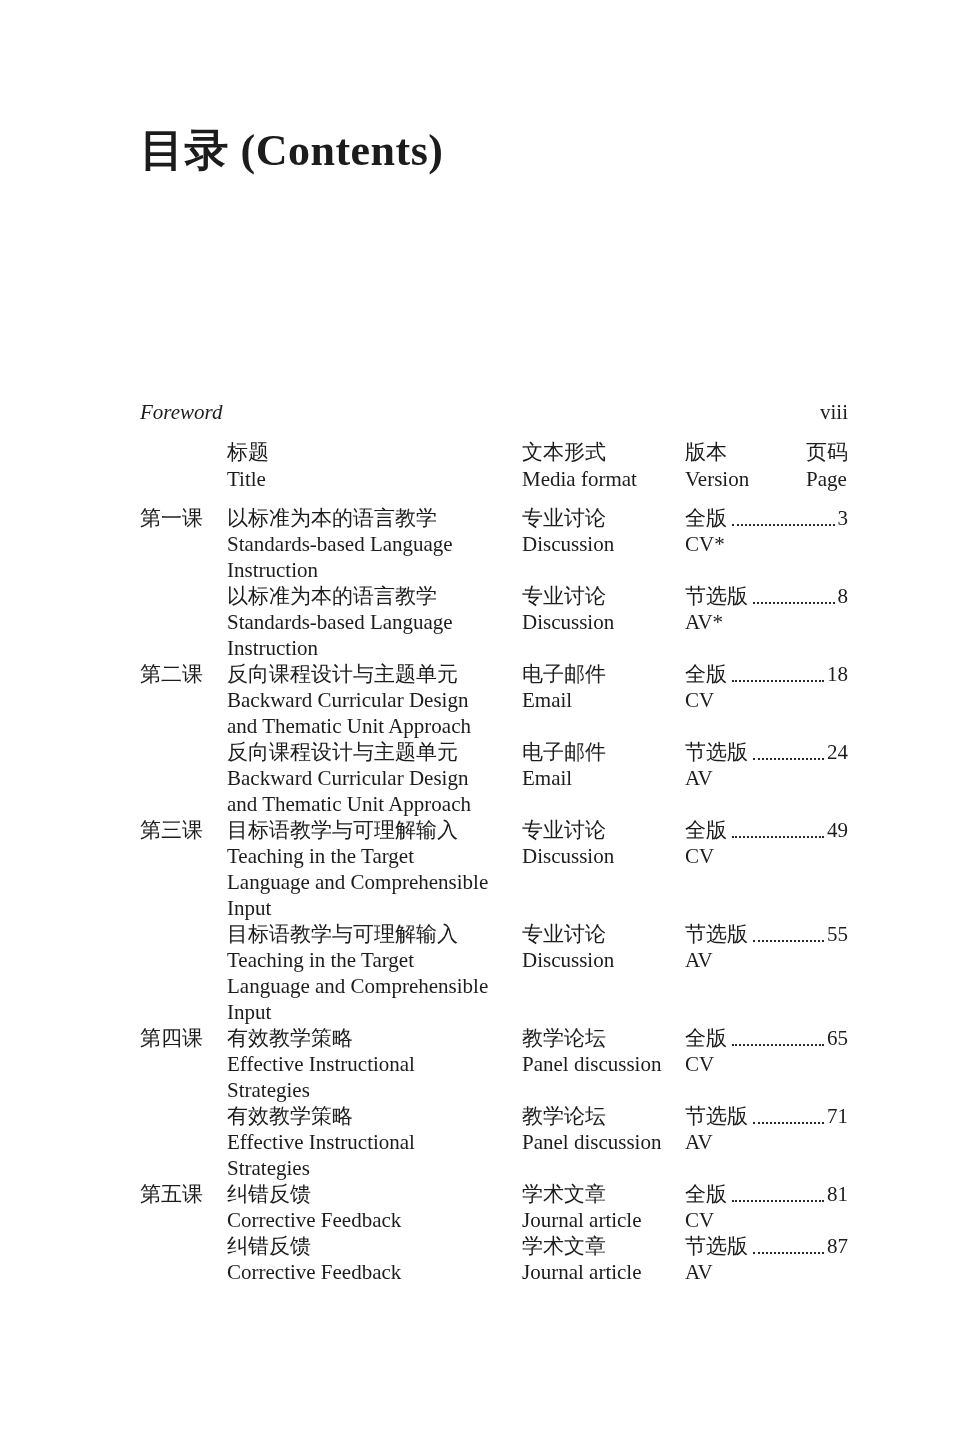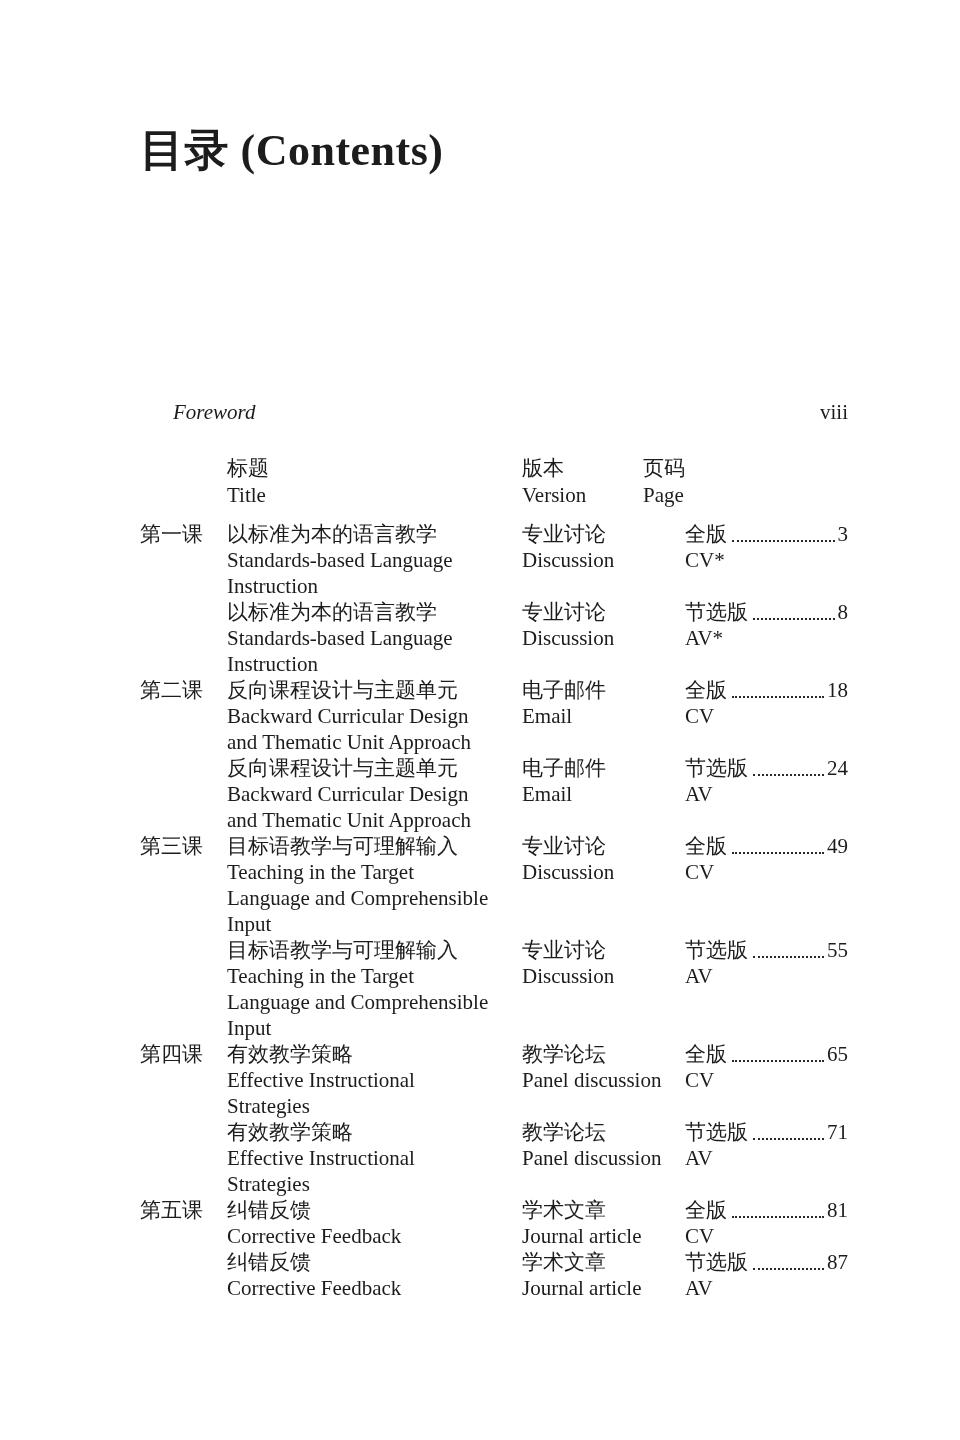--- a/index.html
+++ b/index.html
@@ -28,37 +28,36 @@
     letter-spacing: 0.5px;
     line-height: 1.15;
   }
   .foreword-row {
     margin-top: 222px;
     display: flex;
     justify-content: space-between;
     align-items: baseline;
     font-size: 21px;
     line-height: 27px;
-    margin-left: 33px;
   }
   .foreword-label { font-style: italic; }
   .foreword-page { font-style: normal; }
   .section-heading {
     margin-top: 25px;
     font-size: 22px;
     font-weight: bold;
     line-height: 27px;
   }
   .toc-header, .trow {
     display: grid;
     grid-template-columns: 87px 295px 163px 163px;
     font-size: 21px;
   }
   .toc-header {
-    margin-top: 29px;
+    margin-top: 13px;
     line-height: 27px;
   }
   .toc-rows { margin-top: 12px; }
   .trow { line-height: 26px; }
   .c-title { padding-right: 25px; }
   .c-media { padding-right: 21px; }
   .hdr-vp {
     display: flex;
     justify-content: space-between;
     gap: 36px;
@@ -90,20 +89,24 @@
       <span class="foreword-page">viii</span>
     </div>
 
 
     <div class="toc-header">
       <div></div>
       <div class="c-title">
         <div>标题</div>
         <div>Title</div>
       </div>
+      <div class="c-media">
+        <div>文本形式</div>
+        <div>Media format</div>
+      </div>
       <div class="hdr-vp">
         <div>
           <div>版本</div>
           <div>Version</div>
         </div>
         <div class="hdr-page">
           <div>页码</div>
           <div>Page</div>
         </div>
       </div>

